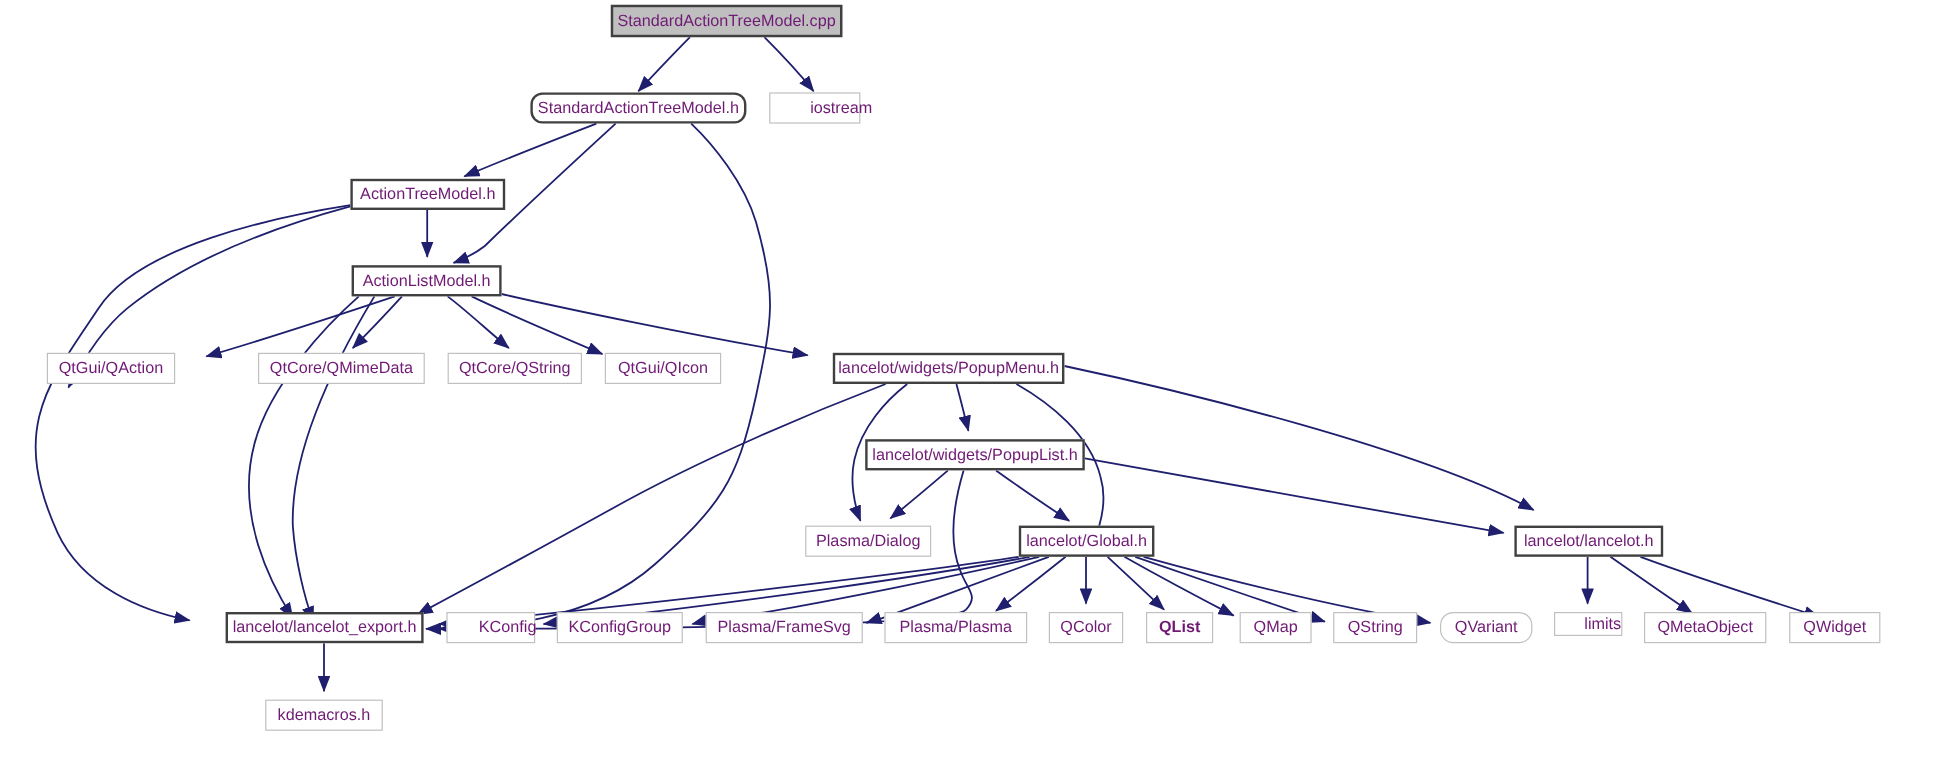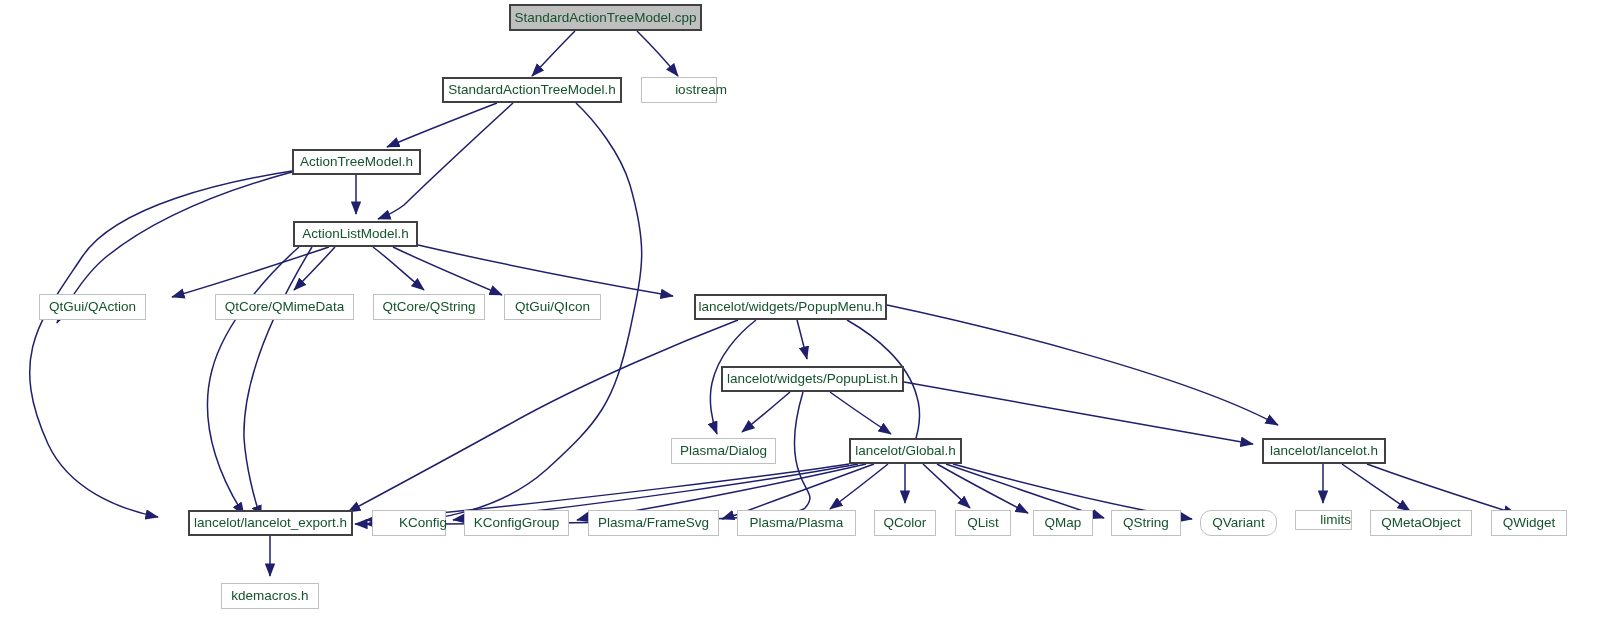--- a/index.html
+++ b/index.html
@@ -22,21 +22,21 @@
     width: 1619px;
     height: 635px;
   }
   .node-box {
     position: absolute;
     box-sizing: border-box;
     display: flex;
     align-items: center;
     justify-content: center;
     font-size: 13.5px;
-    color: #14532d;
+    color: #701a75;
     line-height: 1;
     white-space: nowrap;
     background: #ffffff;
     border: 1px solid #c0c0c0;
   }
   .node-box.linked {
     border: 2px solid #404040;
   }
   .node-box.root {
     border: 2px solid #404040;
@@ -94,21 +94,21 @@
         <path d="M 1323,464 L 1323,503" fill="none" stroke="#1f1f6e" stroke-width="1.5" marker-end="url(#arrowhead)"></path>
         <path d="M 1342,464 C 1361,477 1388,496 1410,511" fill="none" stroke="#1f1f6e" stroke-width="1.5" marker-end="url(#arrowhead)"></path>
         <path d="M 1367,464 C 1405,478 1472,500 1516,514" fill="none" stroke="#1f1f6e" stroke-width="1.5" marker-end="url(#arrowhead)"></path>
         <path d="M 270,536 L 270,576" fill="none" stroke="#1f1f6e" stroke-width="1.5" marker-end="url(#arrowhead)"></path>
       </g>
   </svg>
   <div id="nodes-layer">
       <div class="node-box root" style="left: 509px; top: 4px; width: 193px; height: 27px;">
         <span class="node-label">StandardActionTreeModel.cpp</span>
       </div>
-      <div class="node-box linked" style="left: 442px; top: 77px; width: 180px; height: 26px;">
+      <div class="node-box linked" style="left: 442px; top: 77px; width: 180px; height: 26px; border-radius: 10px;">
         <span class="node-label">StandardActionTreeModel.h</span>
       </div>
       <div class="node-box plain" style="left: 641px; top: 77px; width: 76px; height: 26px; padding-left: 44px;">
         <span class="node-label">iostream</span>
       </div>
       <div class="node-box linked" style="left: 292px; top: 149px; width: 129px; height: 26px;">
         <span class="node-label">ActionTreeModel.h</span>
       </div>
       <div class="node-box linked" style="left: 293px; top: 221px; width: 125px; height: 26px;">
         <span class="node-label">ActionListModel.h</span>
@@ -151,21 +151,21 @@
       </div>
       <div class="node-box plain" style="left: 588px; top: 510px; width: 131px; height: 26px;">
         <span class="node-label">Plasma/FrameSvg</span>
       </div>
       <div class="node-box plain" style="left: 737px; top: 510px; width: 119px; height: 26px; text-align: center;">
         <span class="node-label">Plasma/Plasma</span>
       </div>
       <div class="node-box plain" style="left: 874px; top: 510px; width: 62px; height: 26px;">
         <span class="node-label">QColor</span>
       </div>
-      <div class="node-box plain" style="left: 955px; top: 510px; width: 56px; height: 26px;">
+      <div class="node-box plain" style="left: 955px; top: 510px; width: 56px; height: 26px; font-weight: bold;">
         <span class="node-label">QList</span>
       </div>
       <div class="node-box plain" style="left: 1033px; top: 510px; width: 60px; height: 26px;">
         <span class="node-label">QMap</span>
       </div>
       <div class="node-box plain" style="left: 1111px; top: 510px; width: 70px; height: 26px;">
         <span class="node-label">QString</span>
       </div>
       <div class="node-box plain" style="left: 1200px; top: 510px; width: 77px; height: 26px; border-radius: 11px;">
         <span class="node-label">QVariant</span>

